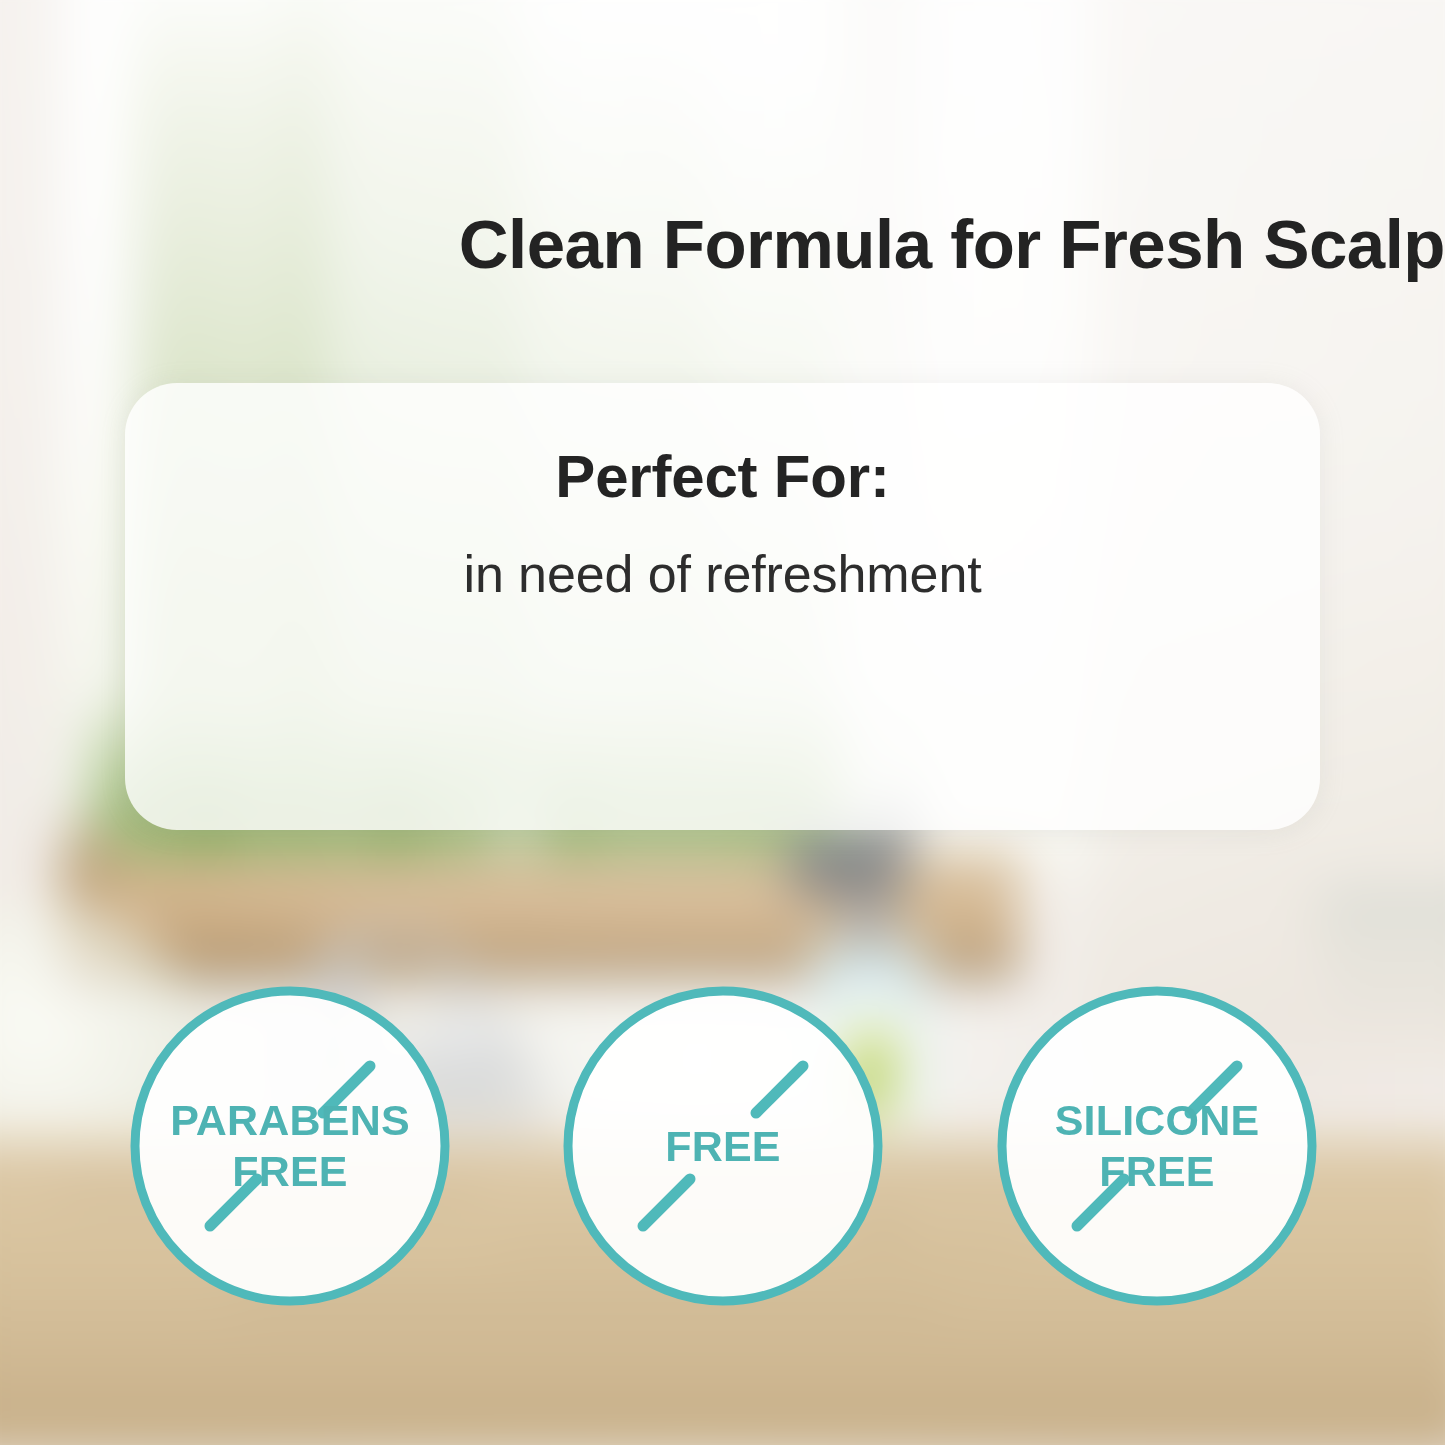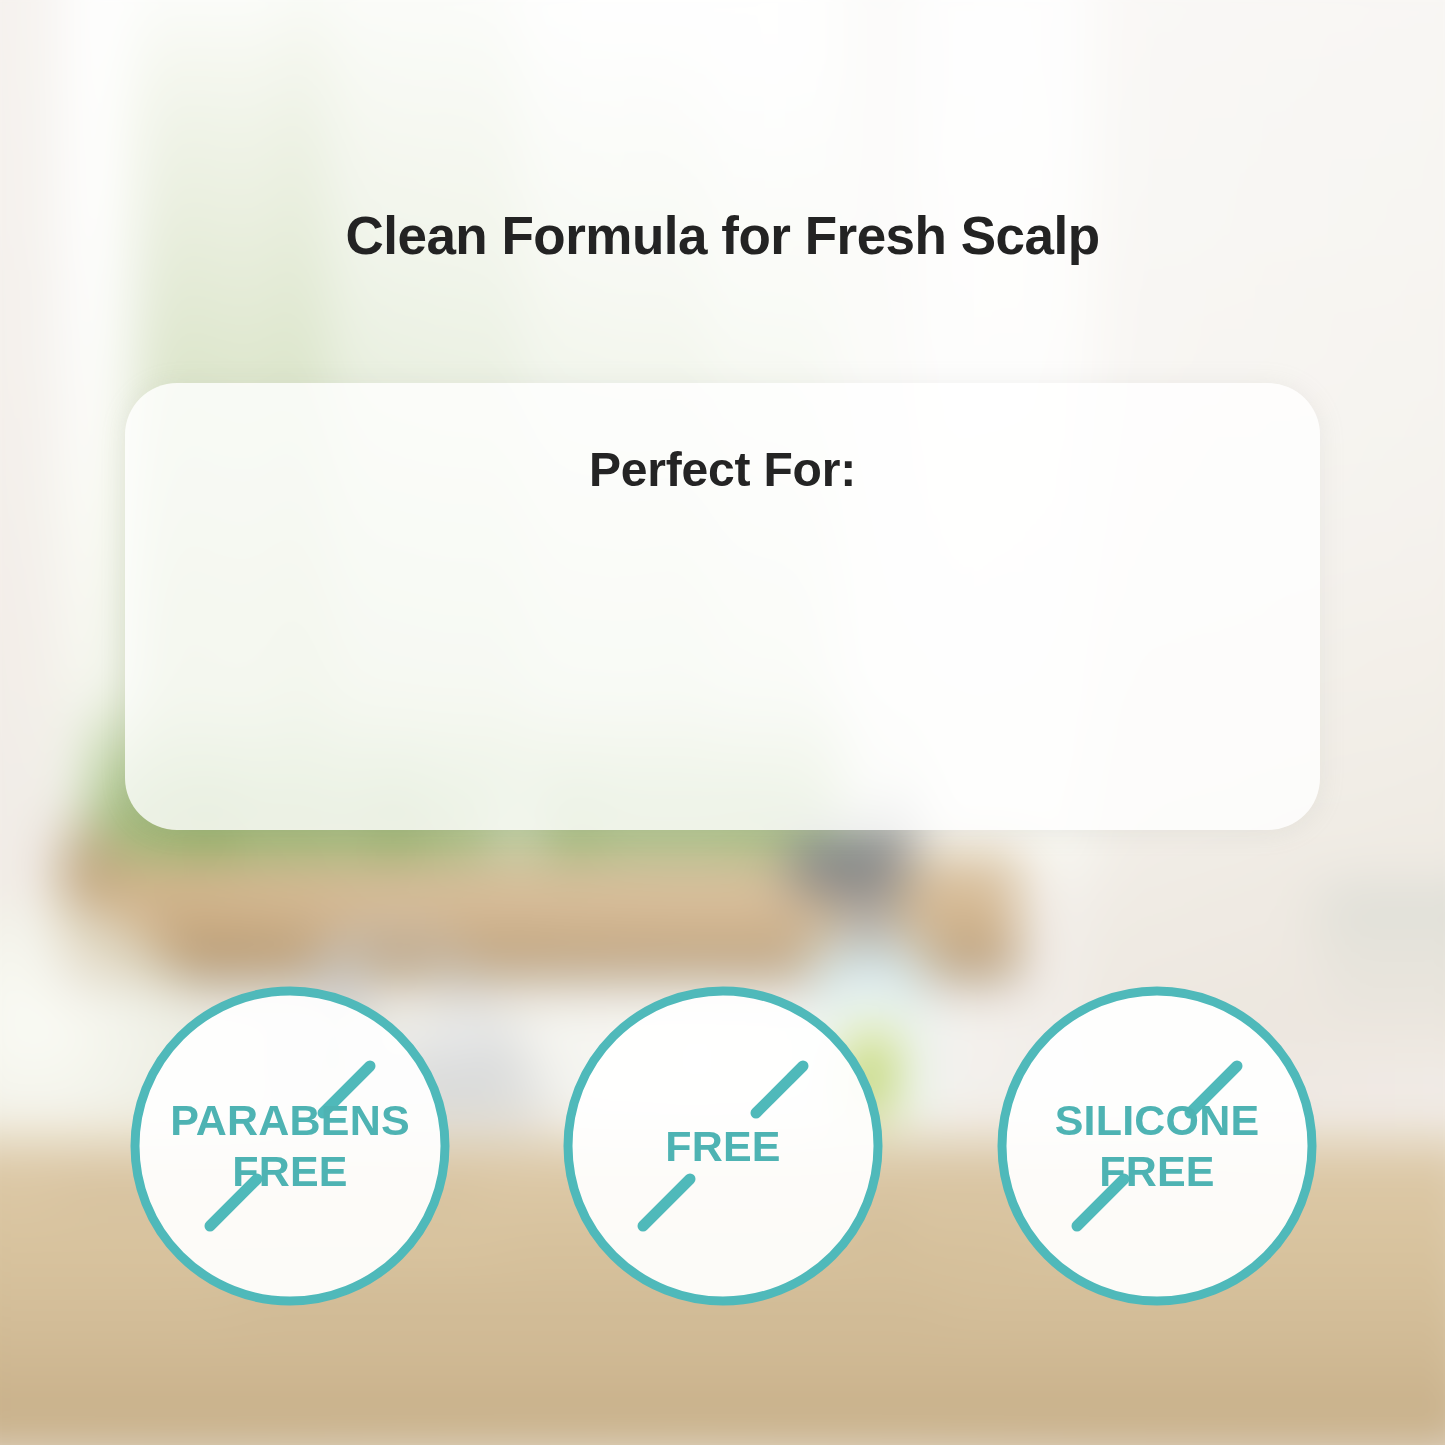--- a/index.html
+++ b/index.html
@@ -257,22 +257,22 @@
   
   .content {
     position: absolute;
     inset: 0;
   }
 
   .headline {
     position: absolute;
     left: 0; right: 0;
     top: 206px;
-    text-align: center;
-    font-size: 53px;
+    text-align: right;
+    font-size: 69px;
     font-weight: 700;
     letter-spacing: -0.5px;
     color: #232323;
     line-height: 1.12;
     white-space: nowrap;
   }
 
   .card {
     position: absolute;
     left: 125px;
@@ -282,21 +282,21 @@
     border-radius: 52px;
     background: rgba(255,255,255,0.80);
     box-shadow: 0 2px 26px rgba(170,170,160,0.16);
   }
 
   .card-heading {
     position: absolute;
     left: 0; right: 0;
     top: 61px;
     text-align: center;
-    font-size: 48px;
+    font-size: 60px;
     font-weight: 700;
     color: #242424;
     letter-spacing: -0.2px;
     line-height: 1.1;
   }
 
   .card-lines {
     position: absolute;
     left: 0; right: 0;
     top: 152px;
@@ -398,20 +398,21 @@
     <div class="bg-haze"></div>
   </div>
 
   <div class="content">
 
     <div class="headline">Clean Formula for Fresh Scalp</div>
 
     <div class="card">
       <div class="card-heading">Perfect For:</div>
       <div class="card-lines">
+        <div class="card-line">in need of refreshment</div>
       </div>
     </div>
 
     <div class="badges">
 
       <div class="badge">
         <svg class="badge-svg" viewBox="0 0 326 326">
           <circle cx="163" cy="163" r="155" fill="#ffffff" fill-opacity="0.93" stroke="#4fb9ba" stroke-width="9"></circle>
           <line x1="243" y1="83" x2="196" y2="130" stroke="#4fb9ba" stroke-width="11" stroke-linecap="round"></line>
           <line x1="83" y1="243" x2="130" y2="196" stroke="#4fb9ba" stroke-width="11" stroke-linecap="round"></line>

